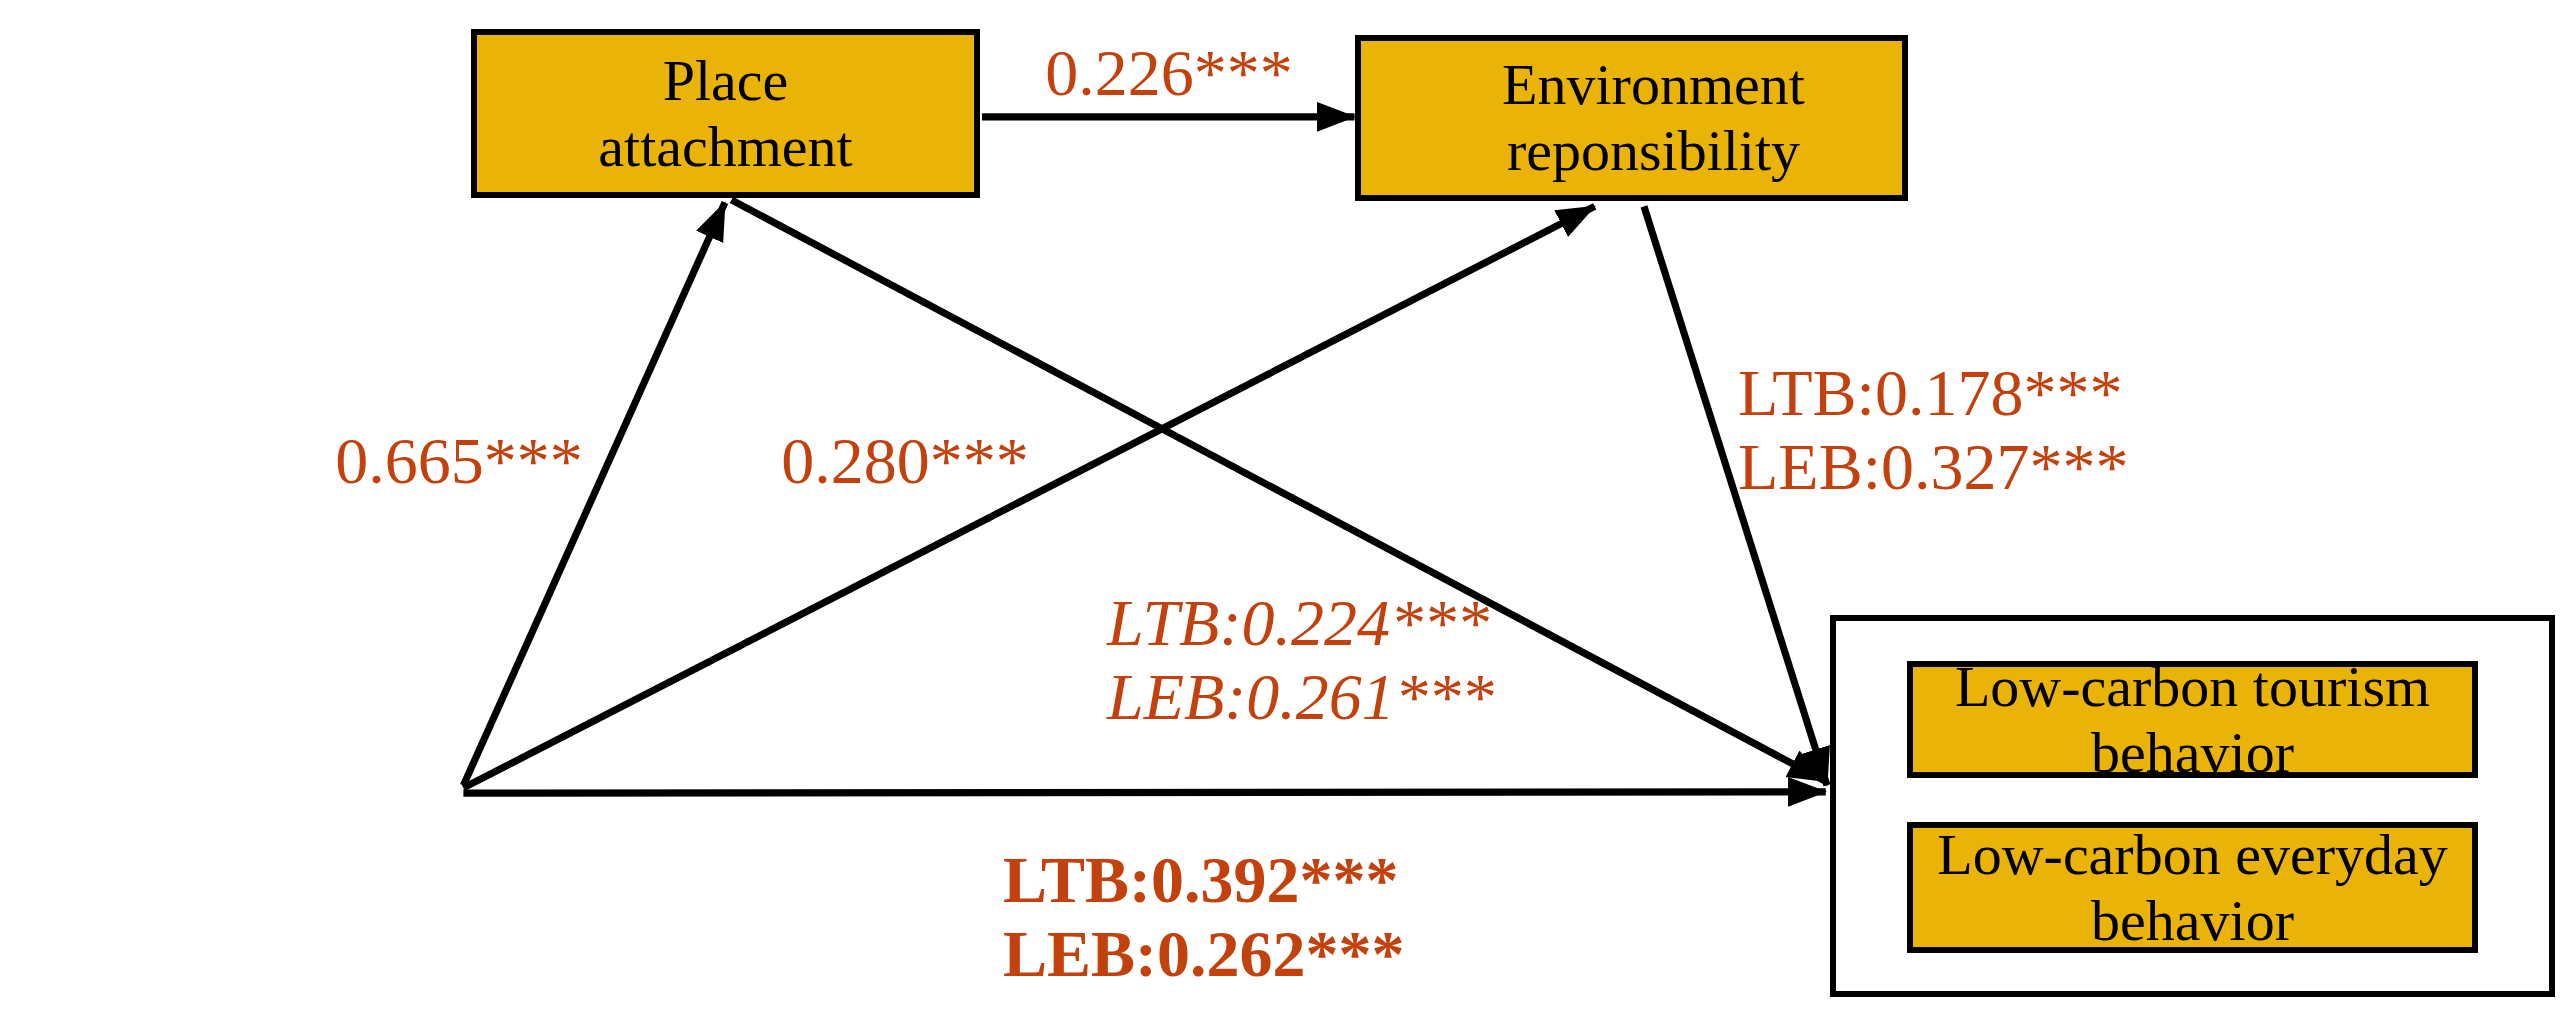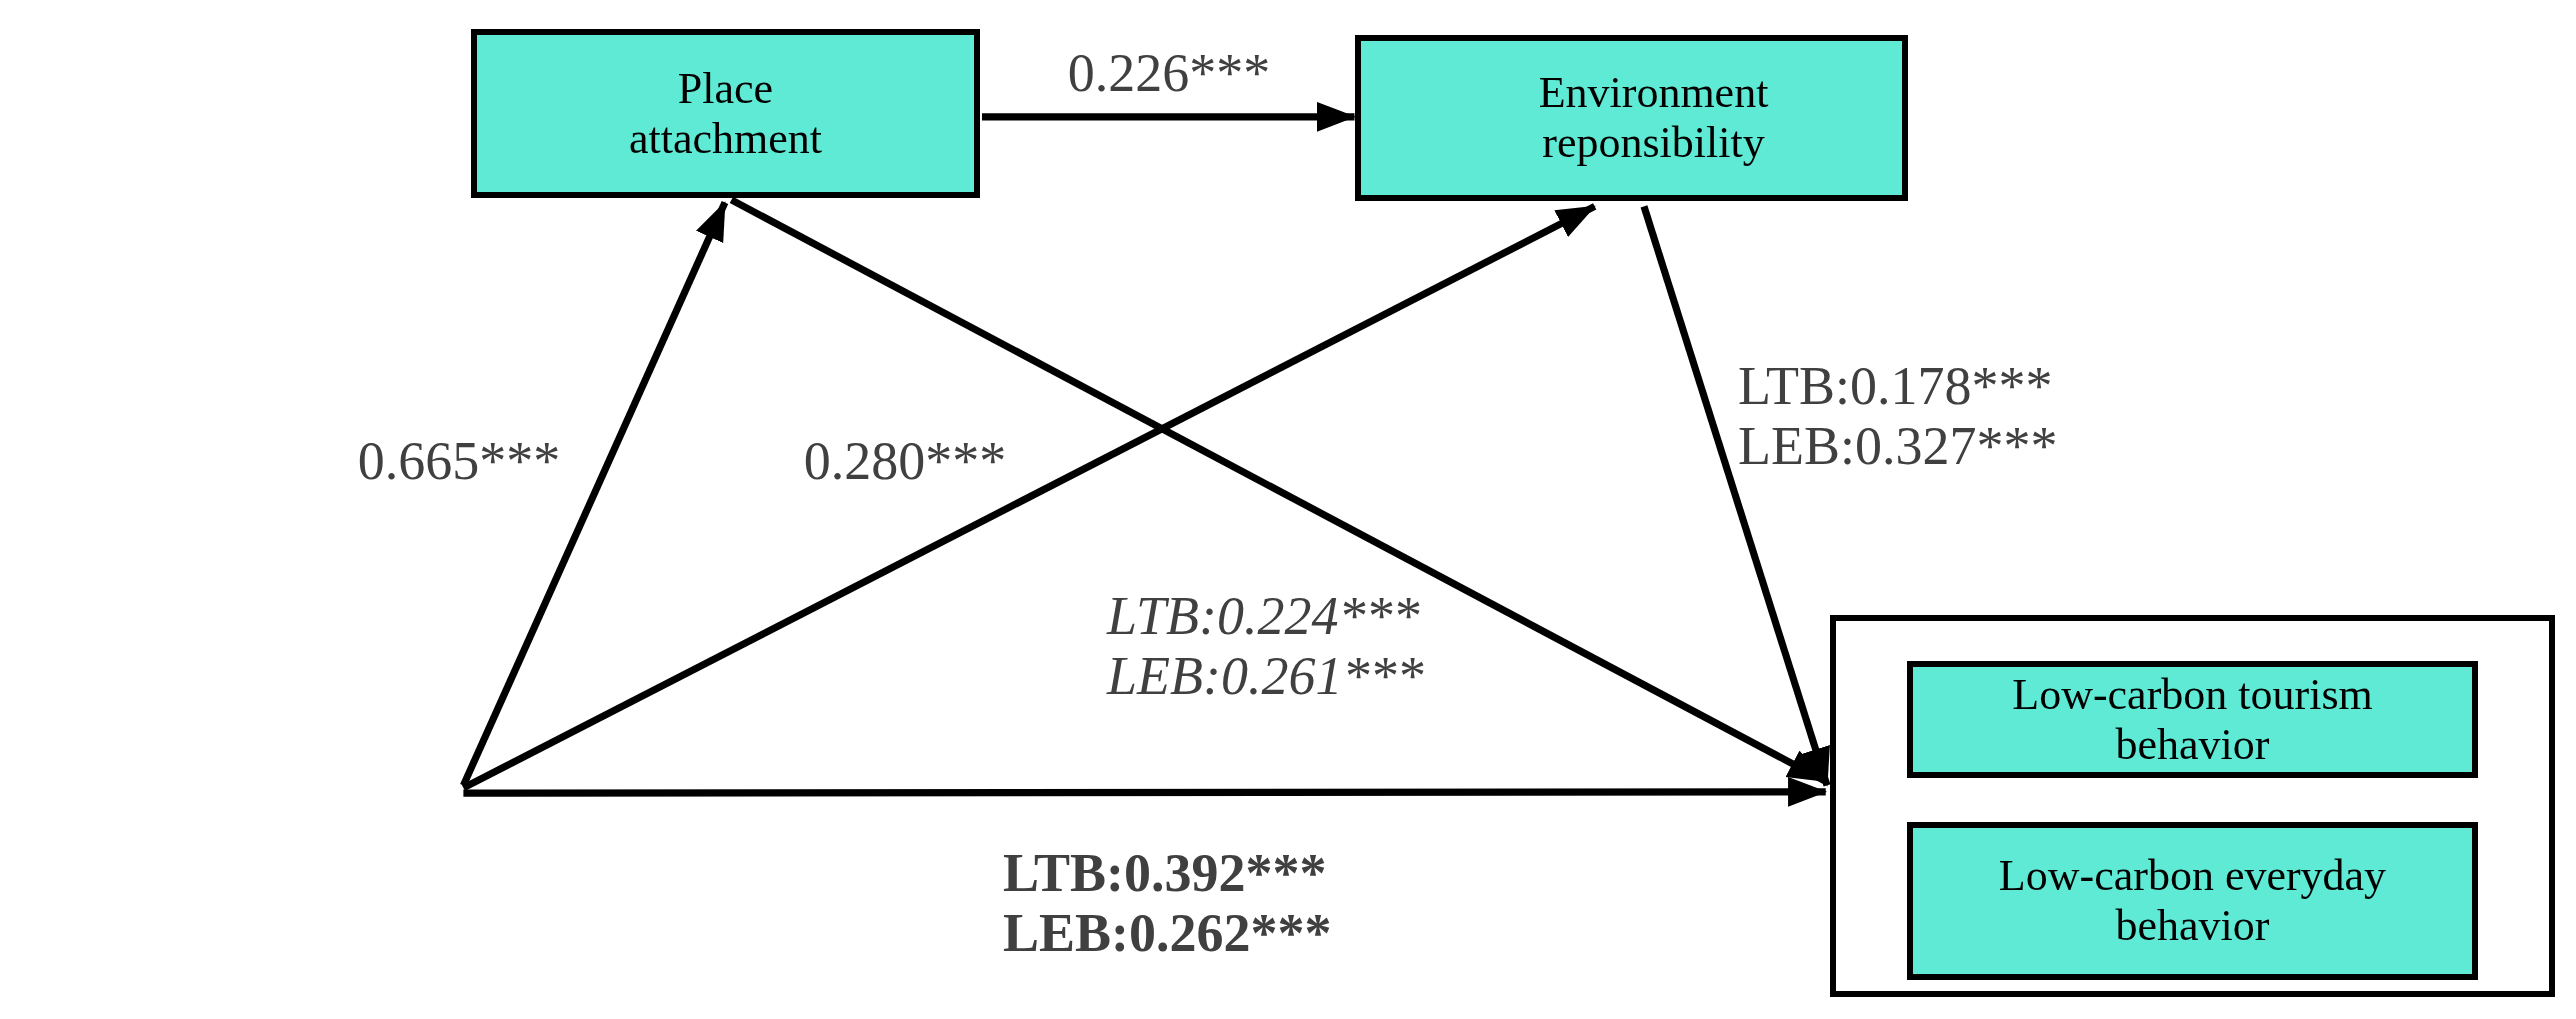--- a/index.html
+++ b/index.html
@@ -18,42 +18,42 @@
   }
   .arrow-layer {
     position: absolute;
     left: 0; top: 0;
     width: 2576px;
     height: 1019px;
   }
   .node {
     position: absolute;
     border: 6.5px solid #000000;
-    background: #5eead4;
+    background: #eab308;
     display: flex;
     align-items: center;
     justify-content: center;
     text-align: center;
     white-space: pre-line;
-    font-size: 44px;
+    font-size: 58px;
     line-height: 1.13;
     box-sizing: border-box;
   }
   .group-box {
     position: absolute;
     border: 6.5px solid #000000;
     background: #ffffff;
     box-sizing: border-box;
   }
   .edge-label {
     position: absolute;
-    font-size: 54px;
+    font-size: 66px;
     line-height: 1.12;
     white-space: pre-line;
-    color: #404040;
+    color: #c2410c;
   }
   .edge-label.centered {
     transform: translate(-50%, -50%);
     text-align: center;
     white-space: nowrap;
   }
 </style>
 </head>
 <body>
 
@@ -78,21 +78,21 @@
 attachment</div>
 
   <div class="node" style="left:1355px; top:35px; width:553px; height:166px;padding-left:44px;">Environment
 reponsibility</div>
 
   <div class="group-box" style="left:1830px; top:615px; width:725px; height:382px;"></div>
 
   <div class="node" style="left:1907px; top:661px; width:571px; height:117px;">Low-carbon tourism
 behavior</div>
 
-  <div class="node" style="left:1907px; top:822px; width:571px; height:158px;">Low-carbon everyday
+  <div class="node" style="left:1907px; top:822px; width:571px; height:131px;">Low-carbon everyday
 behavior</div>
 
   <div class="edge-label centered" style="left:1169px; top:73px;">0.226***</div>
 
   <div class="edge-label centered" style="left:459px; top:461px;">0.665***</div>
 
   <div class="edge-label centered" style="left:905px; top:461px;">0.280***</div>
 
   <div class="edge-label" style="left:1710px; top:356px;margin-left:28px;">LTB:0.178***
 LEB:0.327***</div>

